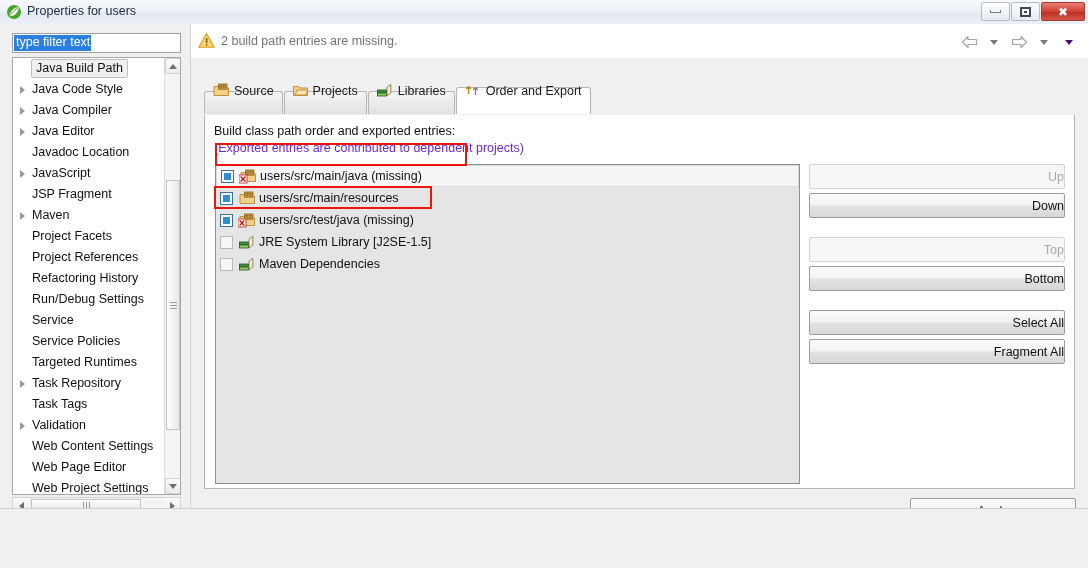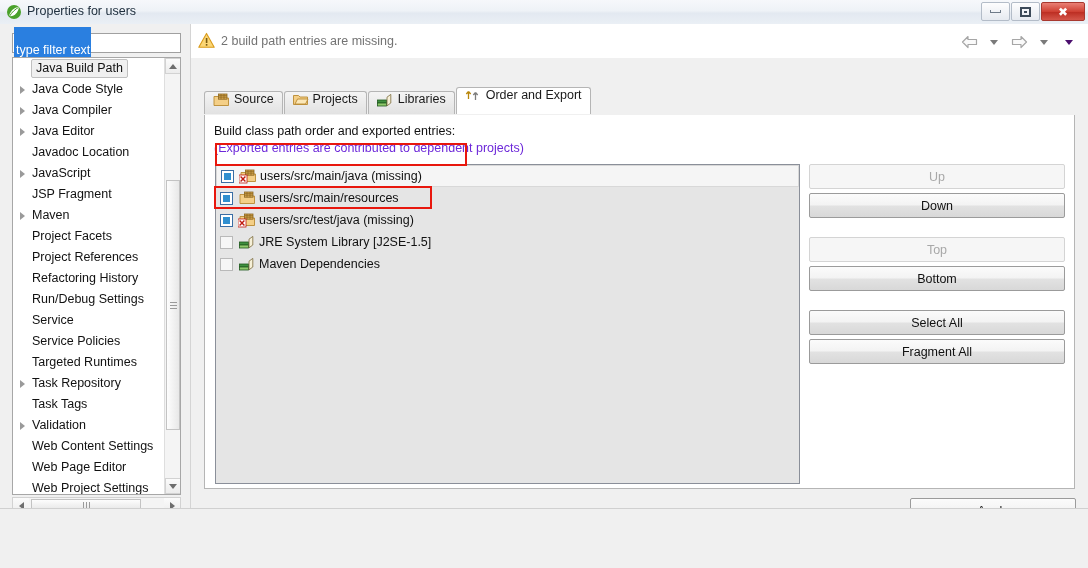--- a/index.html
+++ b/index.html
@@ -38,21 +38,21 @@
   
   .dialog{position:absolute;left:0;top:24px;width:1088px;height:544px;background:#f0f0f0;}
 
   
   .treepane{position:absolute;left:7px;top:4px;width:181px;height:492px;background:#f0f0f0;}
   .filterbox{
     position:absolute;left:5px;top:5px;width:169px;height:20px;
     background:#ffffff;border:1px solid #a0a0a0;box-sizing:border-box;
     display:flex;align-items:center;padding-left:1px;
   }
-  .filter-sel{background:#2a7fe0;color:#ffffff;font-size:12.5px;padding:16px 1px 1px 2px;line-height:15px;}
+  .filter-sel{background:#2a7fe0;color:#ffffff;font-size:12.5px;padding:0 1px 1px 2px;line-height:15px;}
   .treebox{
     position:absolute;left:5px;top:29px;width:169px;height:438px;
     background:#ffffff;border:1px solid #a7a7a7;box-sizing:border-box;overflow:hidden;
   }
   .tree-scroll{position:absolute;left:0;top:0;width:152px;height:436px;overflow:hidden;}
   .tnode{height:21px;line-height:21px;display:flex;align-items:center;white-space:nowrap;font-size:12.5px;color:#111;}
   .tw{width:18px;display:flex;align-items:center;justify-content:center;flex:none;}
   .tw i{
     display:block;width:0;height:0;border-left:5px solid #9a9a9a;
     border-top:4px solid transparent;border-bottom:4px solid transparent;
@@ -95,21 +95,21 @@
   .navbar{position:absolute;right:8px;top:9px;display:flex;align-items:center;gap:3px;}
   .navbtn{width:22px;height:18px;display:flex;align-items:center;justify-content:center;}
   .caret{width:0;height:0;border-top:5px solid #7a7a7a;border-left:4px solid transparent;border-right:4px solid transparent;}
   .caret.purple{border-top-color:#4b0f6e;}
 
   .contentarea{position:absolute;left:0;top:34px;width:897px;height:463px;background:#f0f0f0;}
 
   
   .tabs{position:absolute;left:13px;top:31px;height:25px;display:flex;align-items:flex-end;}
   .tab{
-    height:23px;display:flex;align-items:flex-start;gap:4px;padding:0 8px 4px 7px;
+    height:23px;display:flex;align-items:flex-end;gap:4px;padding:0 8px 16px 7px;
     background:linear-gradient(to bottom,#f4f4f4,#e2e2e2);
     border:1px solid #b5b5b5;border-bottom:none;border-radius:3px 3px 0 0;
     margin-right:1px;font-size:12.5px;color:#1a1a1a;box-sizing:border-box;
   }
   .tab.active{
     height:27px;background:#ffffff;border-color:#b5b5b5;position:relative;z-index:3;
   }
   .tabstrip-line{position:absolute;left:13px;top:57px;width:871px;height:1px;background:#b5b5b5;}
   .tabpanel{
     position:absolute;left:13px;top:57px;width:871px;height:374px;
@@ -134,21 +134,21 @@
 
   
   .redbox{position:absolute;border:2px solid #e8170d;box-sizing:border-box;pointer-events:none;}
 
   
   .sidebtns{position:absolute;left:604px;top:49px;width:256px;}
   .btn{
     width:256px;height:25px;box-sizing:border-box;
     background:linear-gradient(to bottom,#fbfbfb 0%,#f3f3f3 48%,#e2e2e2 52%,#d8d8d8 100%);
     border:1px solid #9b9b9b;border-radius:2px;
-    display:flex;align-items:center;justify-content:center;
+    display:flex;align-items:center;justify-content:flex-end;
     font-size:12.5px;color:#111;
   }
   .btn.disabled{background:#f6f6f6;border-color:#d4d4d4;color:#a8a8a8;} .gap-m{height:19px;} .gap-t{height:4px;}
 
   .applybtn{
     position:absolute;left:910px;top:474px;width:166px;height:26px;box-sizing:border-box;
     background:linear-gradient(to bottom,#fbfbfb 0%,#f3f3f3 48%,#e2e2e2 52%,#d8d8d8 100%);
     border:1px solid #9b9b9b;border-radius:2px;display:flex;align-items:center;justify-content:center;font-size:12.5px;
   }
   .footsep{position:absolute;left:0;top:508px;width:1088px;height:1px;background:#d0d0d0;}

